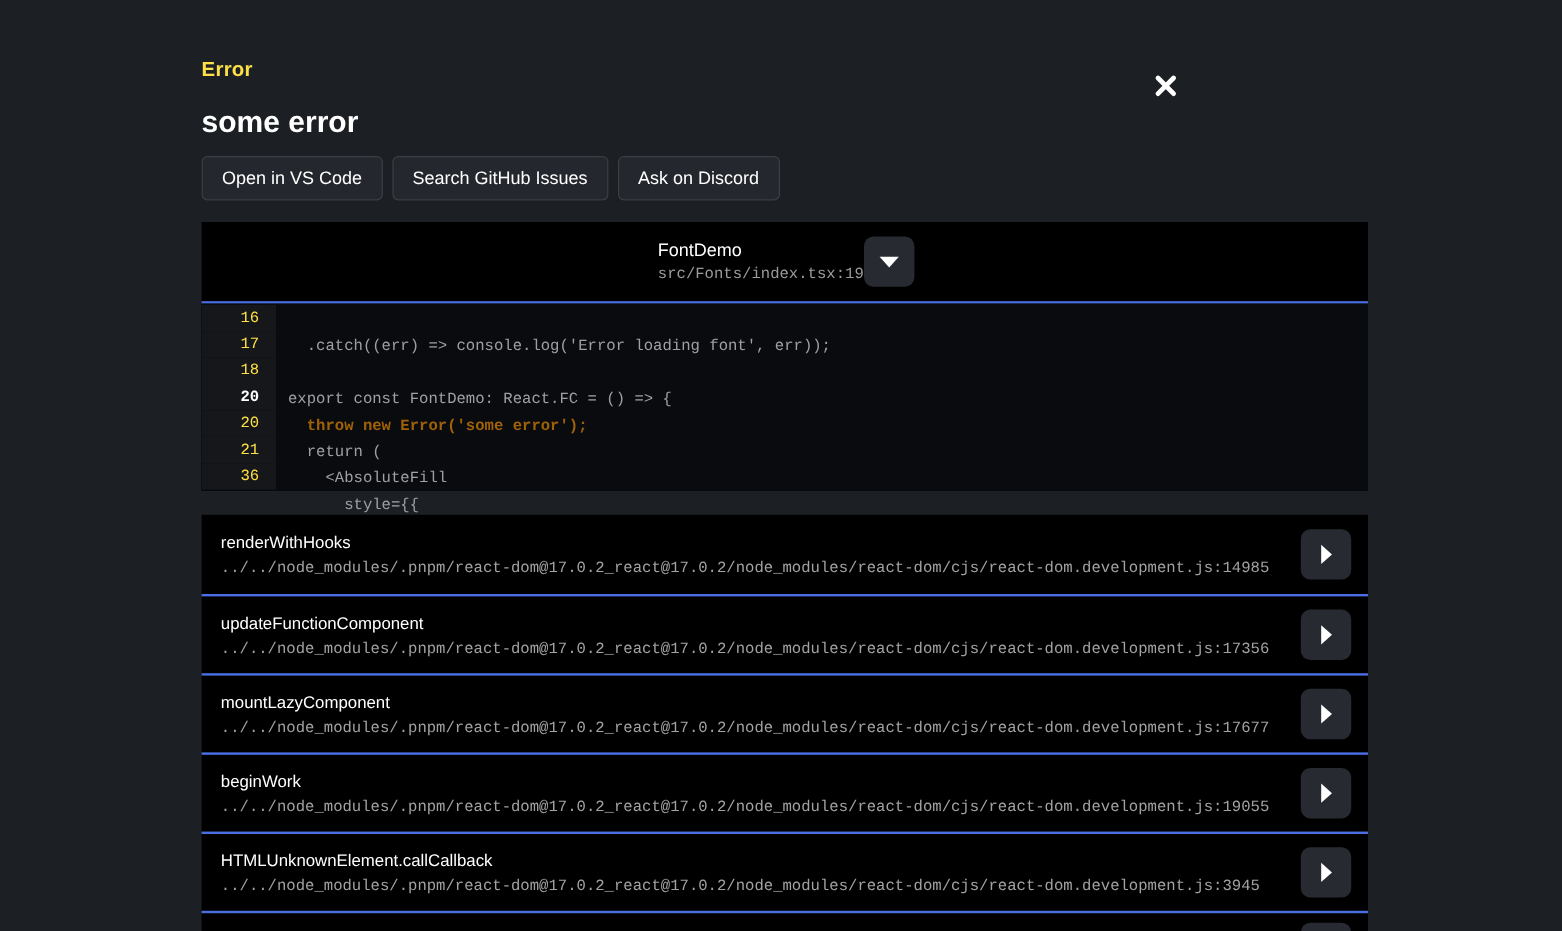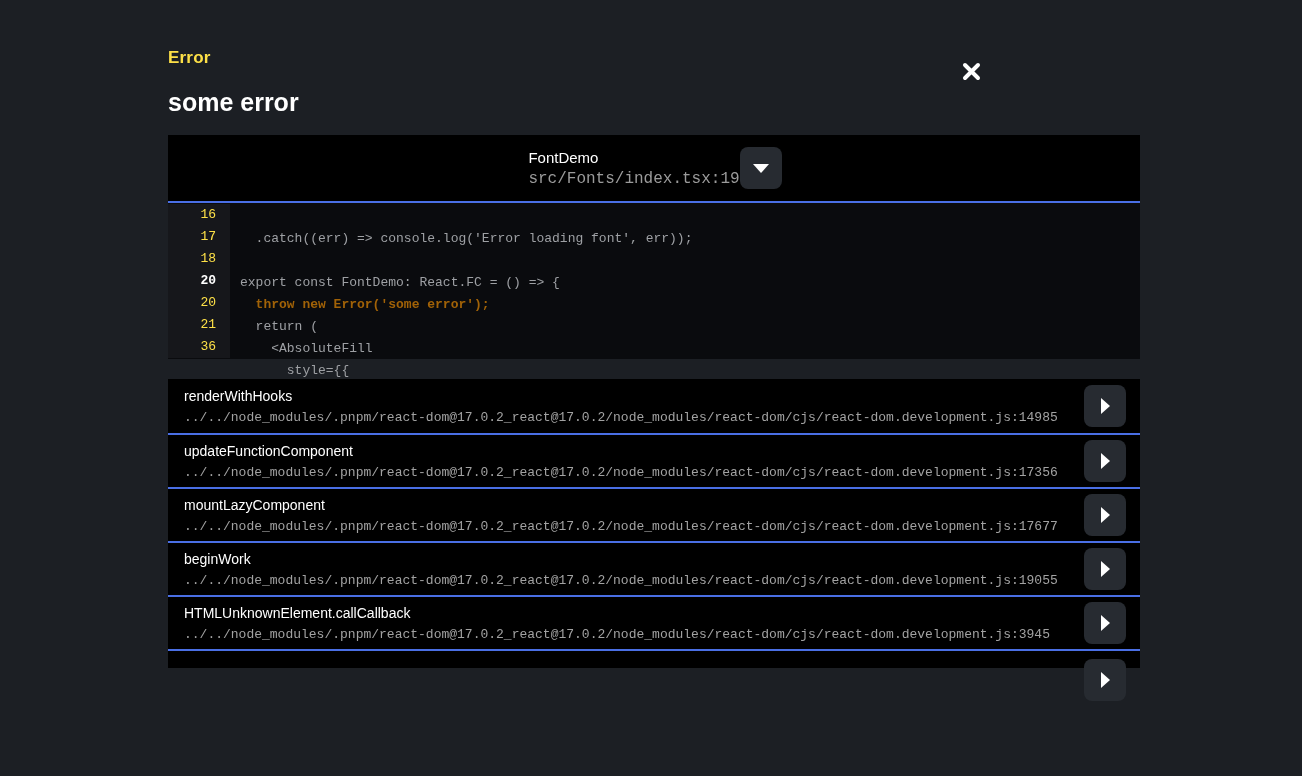--- a/index.html
+++ b/index.html
@@ -68,21 +68,21 @@
     display: flex;
     align-items: center;
     justify-content: center;
     padding: 12px 14px 12px 16px;
     border-bottom: 2px solid #4a6fe5;
   }
   .code-frame-title { font-size: 15px; color: #ffffff; }
   .code-frame-location {
     margin-top: 4px;
     font-family: "Liberation Mono", monospace;
-    font-size: 16px;
+    font-size: 13px;
     color: #9b9b9b;
   }
   .icon-btn {
     width: 42px;
     height: 42px;
     flex: 0 0 42px;
     background: #272b31;
     border: none;
     border-radius: 8px;
     cursor: pointer;
@@ -114,21 +114,21 @@
     color: #9ea0a4;
     padding-left: 10px;
     margin-top: 24px;
   }
   .code-line.highlight .ln { color: #ffffff; font-weight: bold; }
   .code-line.highlight .src { color: #a16207; font-weight: bold; }
   
   .stack-list { margin-top: 20px; }
   .stack-row {
     position: relative;
-    height: 54px;
+    height: 66px;
     background: #000000;
     display: flex;
     flex-direction: column;
     justify-content: center;
     padding: 0 70px 0 16px;
   }
   .stack-row + .stack-row { border-top: 2px solid #4a6fe5; }
   .stack-fn { font-size: 14px; color: #ffffff; }
   .stack-path {
     margin-top: 6px;
@@ -168,20 +168,25 @@
   <h1 class="error-message">some error</h1>
 
   <button class="close-btn">
     <span>
       <svg width="19" height="19" viewBox="0 0 19 19">
         <path d="M3 3 L16 16 M16 3 L3 16" stroke="#ffffff" stroke-width="4" stroke-linecap="round" fill="none"></path>
       </svg>
     </span>
   </button>
 
+  <div class="actions">
+    <button class="action-btn">Open in VS Code</button>
+    <button class="action-btn">Search GitHub Issues</button>
+    <button class="action-btn">Ask on Discord</button>
+  </div>
 
   <div class="code-frame">
     <div class="code-frame-header">
       <div>
         <div class="code-frame-title">FontDemo</div>
         <div class="code-frame-location">src/Fonts/index.tsx:19</div>
       </div>
       <button class="icon-btn">
         <span class="tri-down"></span>
       </button>

